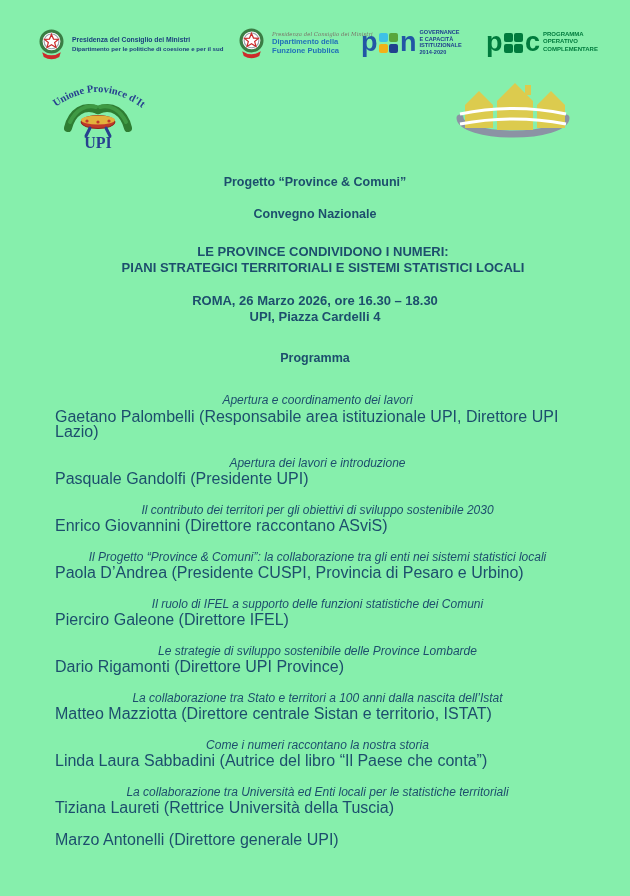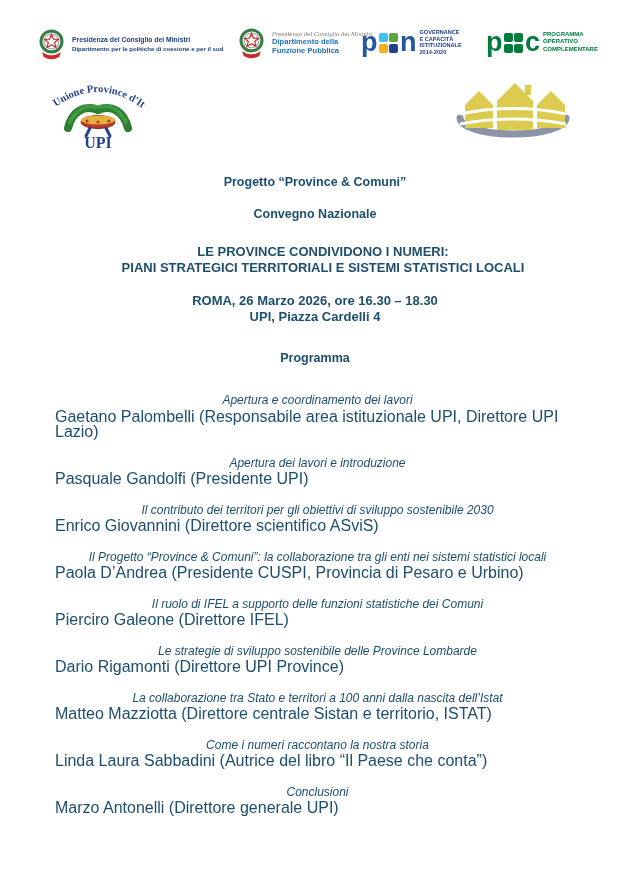--- a/index.html
+++ b/index.html
@@ -1,17 +1,17 @@
 <!DOCTYPE html>
 <html style="--text: #1d4e6d; --gov_blue: #1b3f7e; --dfp_blue: #2272b9; --pon_blue: #2256a5; --pon_navy: #20418e; --pon_lightblue: #3ec1e6; --pon_green: #58a63c; --pon_yellow: #f2b118; --poc_green: #007b3d; --upi_blue: #27418f; --wreath_green: #2e7d32; --house_yellow: #dccb4e; --platter_gray: #8b93a4;"><head>
 <meta charset="utf-8">
 <style>
   html,body{margin:0;padding:0;background:#e8e8e8;}
   .page{
-    position:relative;width:630px;height:896px;margin:0 auto;background:#ffffff;
+    position:relative;width:630px;height:896px;margin:0 auto;background:#86efac;
     font-family:"Liberation Sans","DejaVu Sans",sans-serif;
     color:var(--text,#1d4e6d);overflow:hidden;
   }
   
   .hdr{position:absolute;top:0;left:0;width:100%;height:175px;}
   .gov-logo{position:absolute;display:flex;align-items:center;gap:5px;}
   .gov1{left:36px;top:27px;}
   .gov2{left:236px;top:26px;}
   .gov-text{display:flex;flex-direction:column;line-height:1.25;}
   .gov-title{font-size:6.8px;font-weight:700;color:var(--gov_blue,#1b3f7e);}
@@ -174,21 +174,21 @@
       <div class="item">
         <div class="item-title">Apertura e coordinamento dei lavori</div>
         <div class="item-speaker">Gaetano Palombelli (Responsabile area istituzionale UPI, Direttore UPI Lazio)</div>
       </div>
       <div class="item">
         <div class="item-title">Apertura dei lavori e introduzione</div>
         <div class="item-speaker">Pasquale Gandolfi (Presidente UPI)</div>
       </div>
       <div class="item">
         <div class="item-title">Il contributo dei territori per gli obiettivi di sviluppo sostenibile 2030</div>
-        <div class="item-speaker">Enrico Giovannini (Direttore scientifico ASviS)</div>
+        <div class="item-speaker">Enrico Giovannini (Direttore raccontano ASviS)</div>
       </div>
       <div class="item">
         <div class="item-title">Il Progetto “Province &amp; Comuni”: la collaborazione tra gli enti nei sistemi statistici locali</div>
         <div class="item-speaker">Paola D’Andrea (Presidente CUSPI, Provincia di Pesaro e Urbino)</div>
       </div>
       <div class="item">
         <div class="item-title">Il ruolo di IFEL a supporto delle funzioni statistiche dei Comuni</div>
         <div class="item-speaker">Pierciro Galeone (Direttore IFEL)</div>
       </div>
       <div class="item">
@@ -197,18 +197,21 @@
       </div>
       <div class="item">
         <div class="item-title">La collaborazione tra Stato e territori a 100 anni dalla nascita dell’Istat</div>
         <div class="item-speaker">Matteo Mazziotta (Direttore centrale Sistan e territorio, ISTAT)</div>
       </div>
       <div class="item">
         <div class="item-title">Come i numeri raccontano la nostra storia</div>
         <div class="item-speaker">Linda Laura Sabbadini (Autrice del libro “Il Paese che conta”)</div>
       </div>
       <div class="item">
-        <div class="item-title">Conclusioni</div>
+        <div class="item-title">La collaborazione tra Università ed Enti locali per le statistiche territoriali</div>
+        <div class="item-speaker">Tiziana Laureti (Rettrice Università della Tuscia)</div>
+      </div>
+      <div class="item">
         <div class="item-speaker">Marzo Antonelli (Direttore generale UPI)</div>
       </div>
     </div>
   </div>
 </div>
 
 </body></html>

